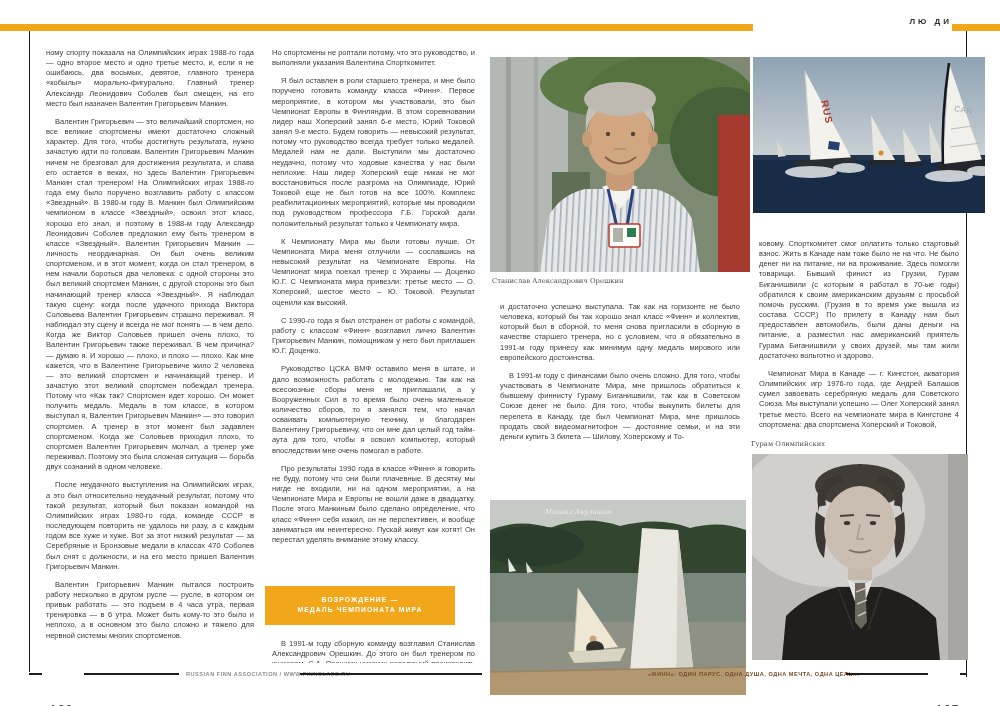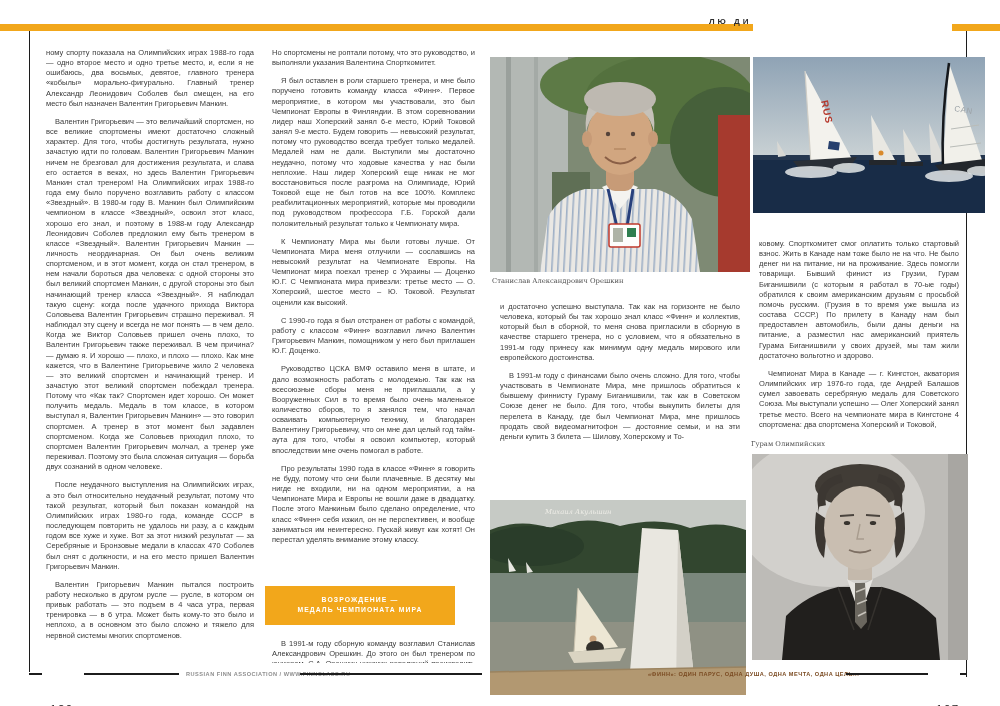--- a/index.html
+++ b/index.html
@@ -1,19 +1,19 @@
 <!DOCTYPE html>
 <html><head>
 <meta charset="utf-8">
 <style>
   html,body{margin:0;padding:0;background:#ffffff;}
   #spread{position:relative;width:1000px;height:706px;background:#ffffff;overflow:hidden;
           font-family:"Liberation Sans",sans-serif;color:#3a3a3a;}
   .bar{position:absolute;top:24px;height:7px;background:#F2A71B;}
-  .section-label{position:absolute;top:17px;left:709px;width:199px;text-align:left;
+  .section-label{position:absolute;top:17px;left:753px;width:199px;text-align:right;
 
           font-size:8px;letter-spacing:3px;color:#2e2e2e;font-weight:bold;}
   .vrule{position:absolute;width:1px;background:#1c1c1c;}
   .vrule.white{background:#f4f4f2;}
   .col{position:absolute;font-size:7.5px;line-height:10.15px;text-align:justify;overflow:hidden;}
   .para{margin:8px;text-indent:9px;}
   .para.noindent{text-indent:0;}
   .caption{position:absolute;font-family:"DejaVu Serif",serif;
           font-size:6.8px;color:#4c4c4c;}
   .headingbox{position:absolute;left:265px;top:586px;width:190px;height:39px;background:#F2A71B;

